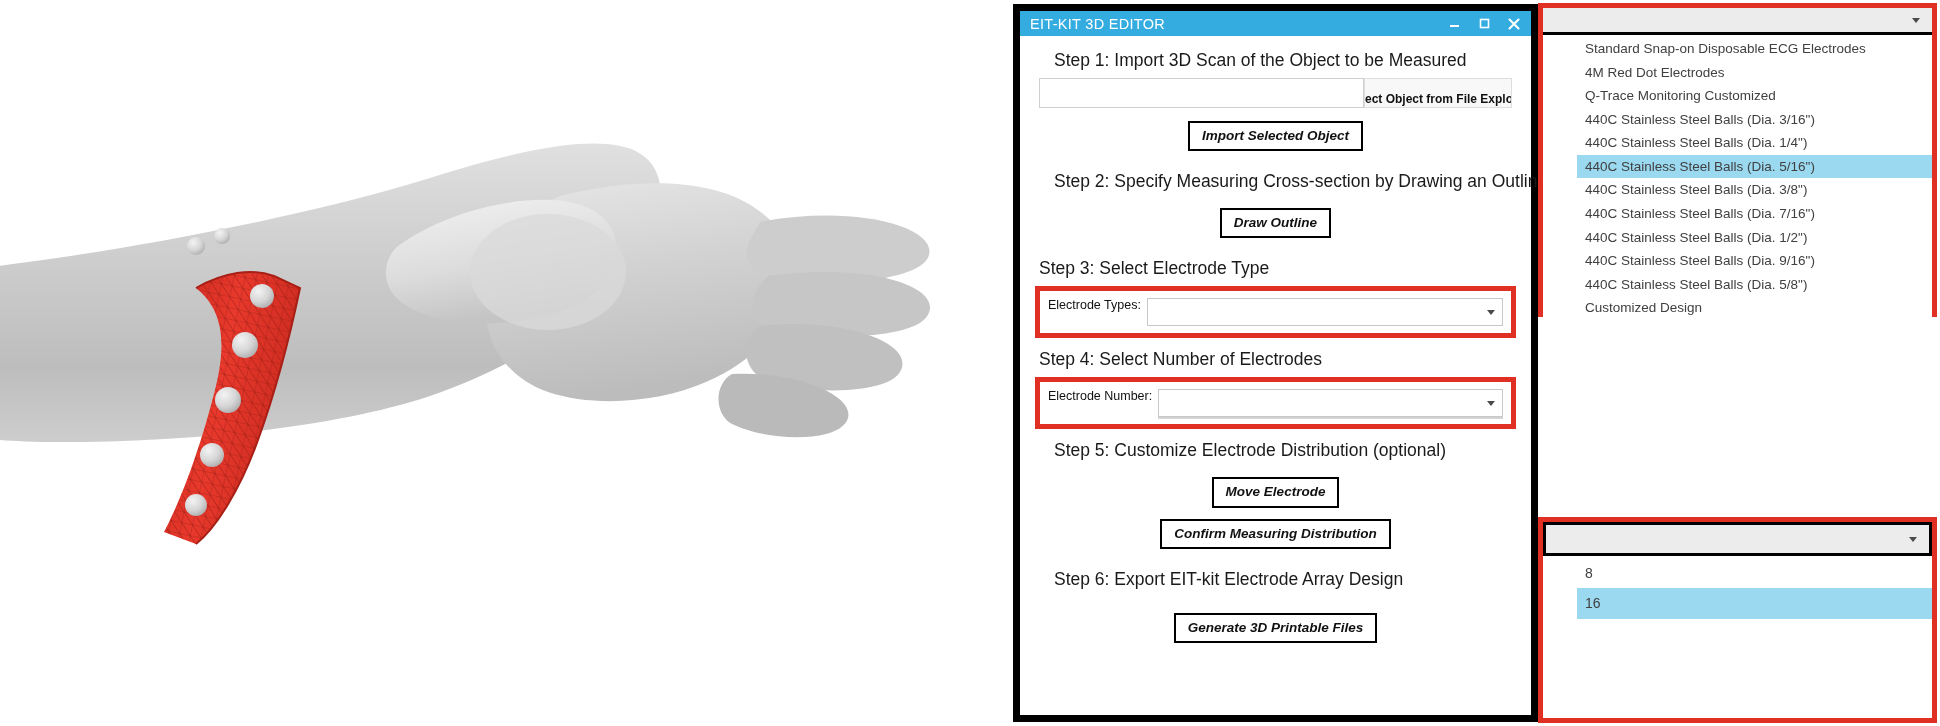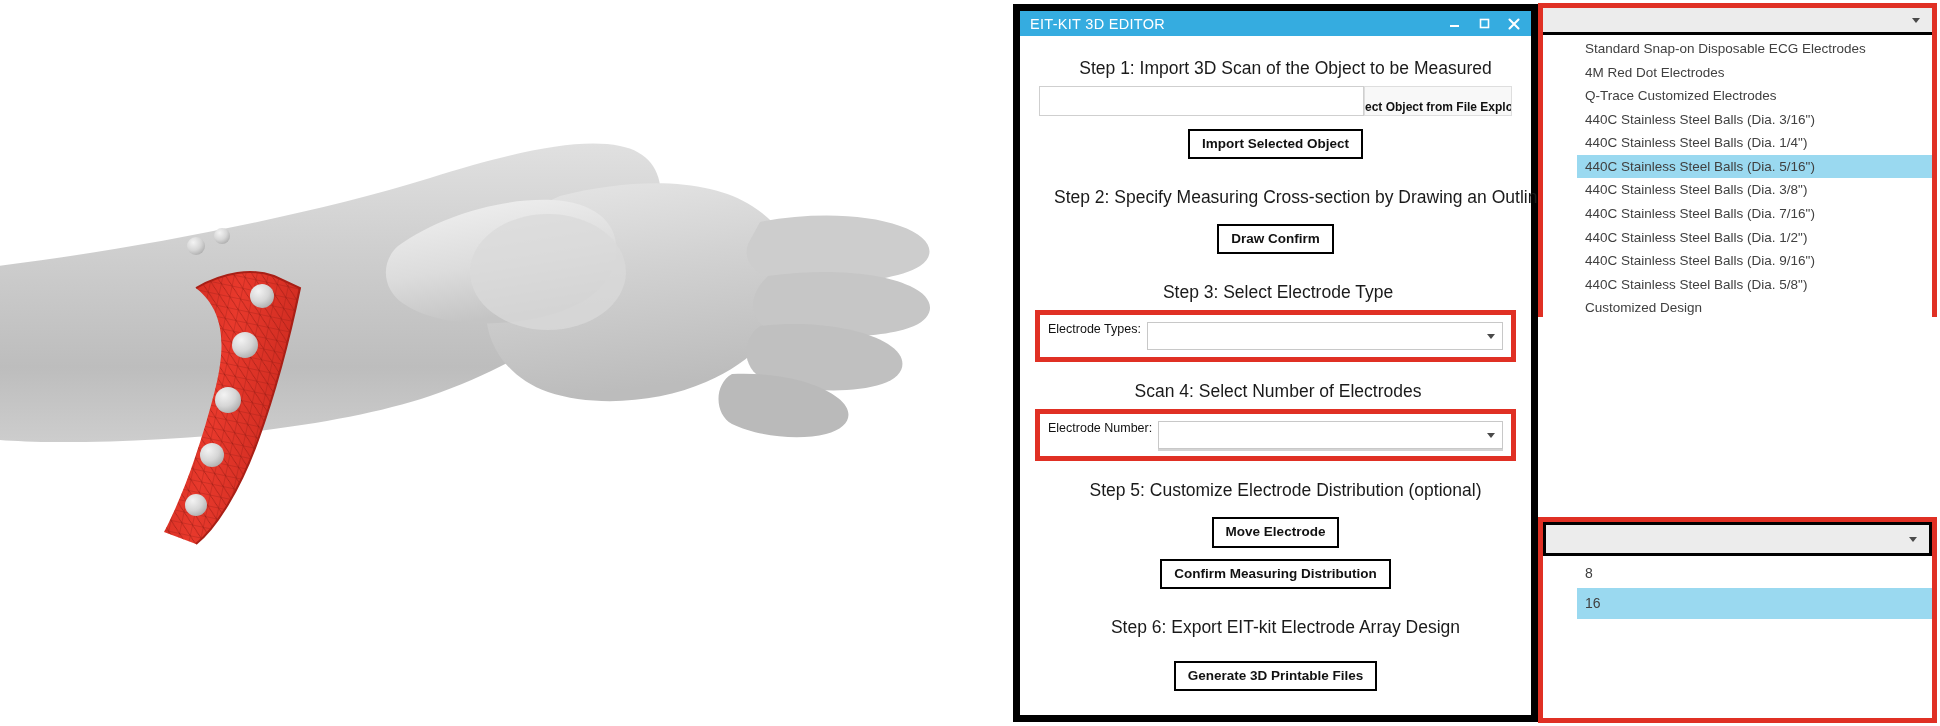--- a/index.html
+++ b/index.html
@@ -68,29 +68,29 @@
     background: #ffffff;
     height: calc(100% - 25px);
     box-sizing: border-box;
     padding: 14px 14px 6px 14px;
     position: relative;
   }
 
   .step-title {
     font-size: 17.5px;
     color: #1a1a1a;
-    margin: 8px 0 7px 5px;
-    white-space: nowrap;
-    text-align: center;
+    margin: 0 0 7px 5px;
+    white-space: nowrap;
   }
   .step-title.indented { margin-left: 20px; }
 
   .row-center {
     display: flex;
     justify-content: center;
+    font-style: italic;
   }
 
   .flat-button {
     border: 2px solid #000000;
     background: #ffffff;
     font-size: 13.5px;
     color: #111111;
     padding: 6px 12px;
     line-height: 1.05;
     text-align: center;
@@ -334,39 +334,39 @@
     <div class="v-sp-13"></div>
     <div class="row-center">
       <div class="flat-button">Import Selected Object</div>
     </div>
 
     <div class="v-sp-20"></div>
 
     <div class="step-title indented">Step 2: Specify Measuring Cross-section by Drawing an Outline</div>
     <div class="v-sp-9"></div>
     <div class="row-center">
-      <div class="flat-button">Draw Confirm</div>
+      <div class="flat-button">Draw Outline</div>
     </div>
 
     <div class="v-sp-20"></div>
 
     <div class="step-title">Step 3: Select Electrode Type</div>
     <div class="red-box">
       <div class="combo-line">
         <div class="combo-label">Electrode Types:</div>
         <div class="combo-field">
           <span></span>
           <span class="combo-caret"></span>
         </div>
       </div>
     </div>
 
     <div class="v-sp-11"></div>
 
-    <div class="step-title">Scan 4: Select Number of Electrodes</div>
+    <div class="step-title">Step 4: Select Number of Electrodes</div>
     <div class="red-box">
       <div class="combo-line">
         <div class="combo-label">Electrode Number:</div>
         <div class="combo-field shadowed">
           <span></span>
           <span class="combo-caret"></span>
         </div>
       </div>
     </div>
 
@@ -394,21 +394,21 @@
 </div>
 
 <div id="electrode-type-dropdown" class="dropdown-panel">
   <div class="dropdown-head">
     <span></span>
     <span class="combo-caret"></span>
   </div>
   <div class="dropdown-list" id="type-list">
       <div class="dd-item">Standard Snap-on Disposable ECG Electrodes</div>
       <div class="dd-item">4M Red Dot Electrodes</div>
-      <div class="dd-item">Q-Trace Customized Electrodes</div>
+      <div class="dd-item">Q-Trace Monitoring Customized</div>
       <div class="dd-item">440C Stainless Steel Balls (Dia. 3/16")</div>
       <div class="dd-item">440C Stainless Steel Balls (Dia. 1/4")</div>
       <div class="dd-item selected">440C Stainless Steel Balls (Dia. 5/16")</div>
       <div class="dd-item">440C Stainless Steel Balls (Dia. 3/8")</div>
       <div class="dd-item">440C Stainless Steel Balls (Dia. 7/16")</div>
       <div class="dd-item">440C Stainless Steel Balls (Dia. 1/2")</div>
       <div class="dd-item">440C Stainless Steel Balls (Dia. 9/16")</div>
       <div class="dd-item">440C Stainless Steel Balls (Dia. 5/8")</div>
       <div class="dd-item">Customized Design</div>
     </div>

